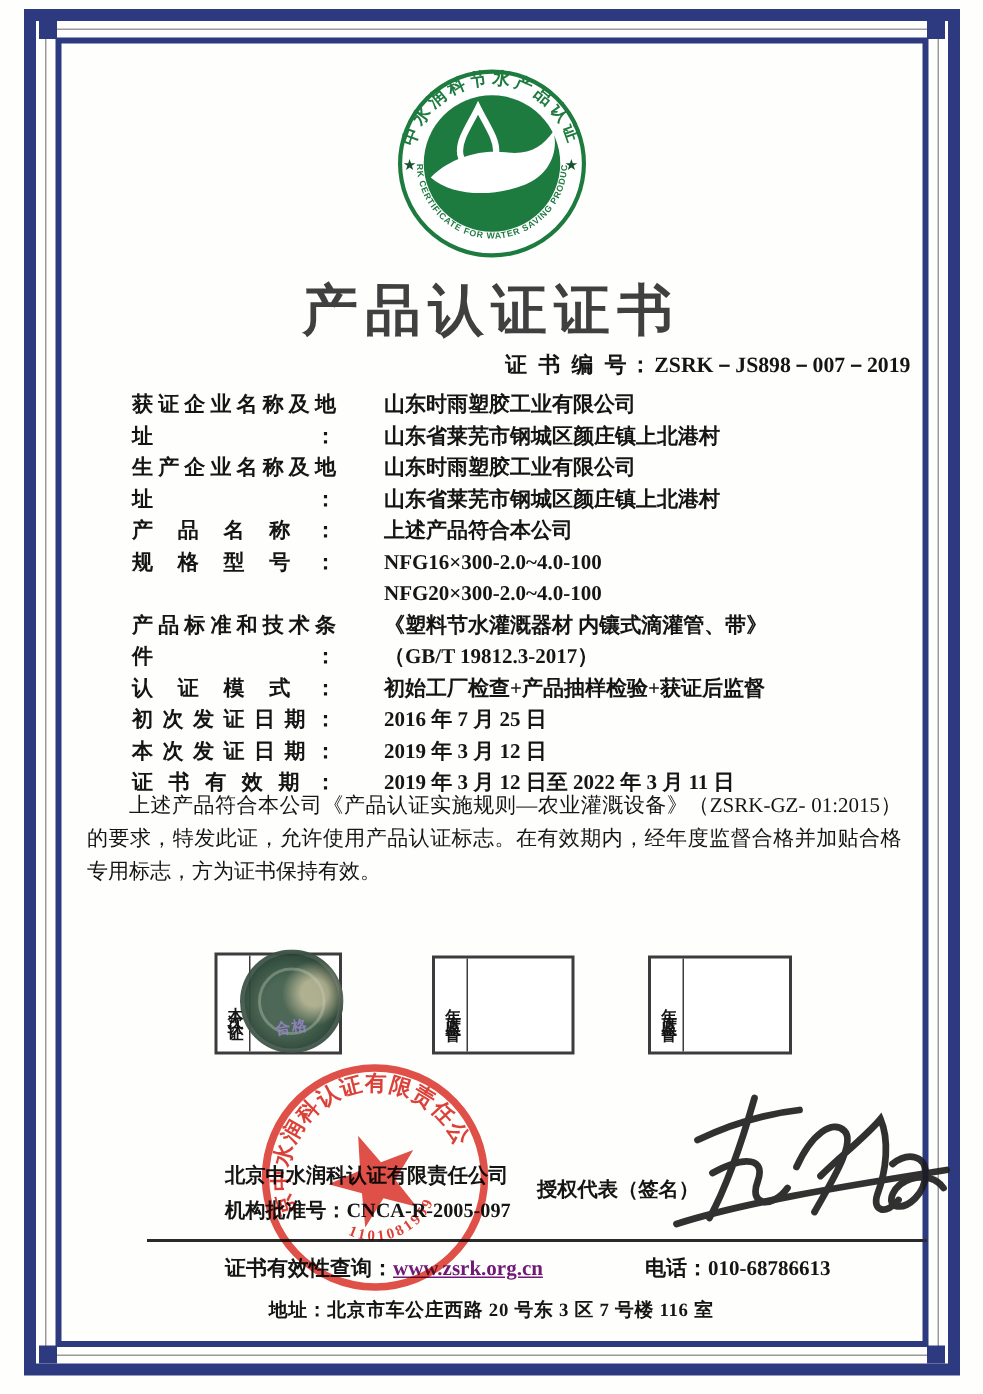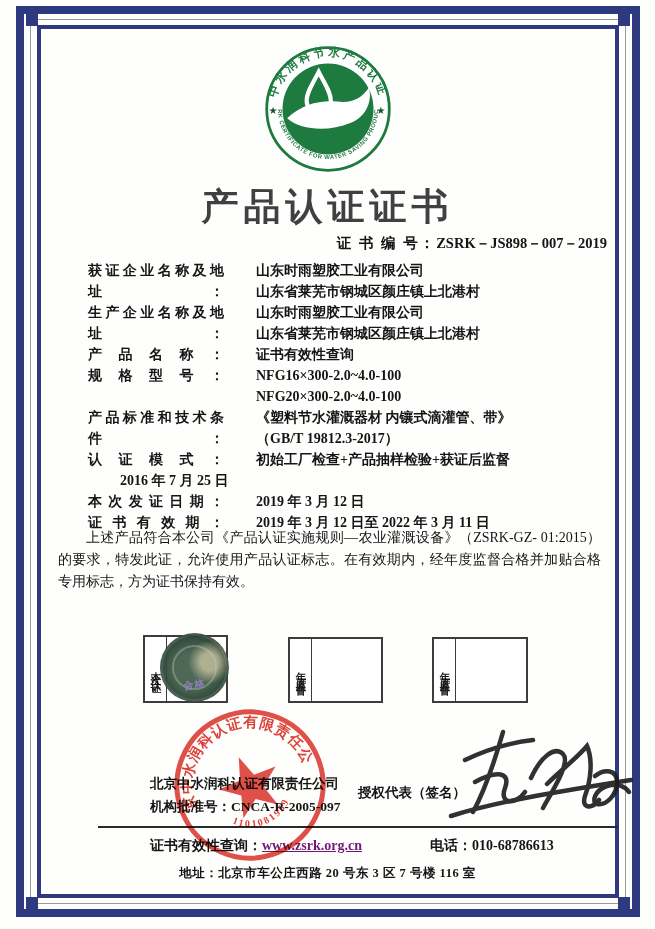--- a/index.html
+++ b/index.html
@@ -130,21 +130,21 @@
     <div class="frow">
       <span class="flabel">生产企业名称及地址：</span>
       <div class="fvals">
         <div class="fval">山东时雨塑胶工业有限公司</div>
         <div class="fval">山东省莱芜市钢城区颜庄镇上北港村</div>
       </div>
     </div>
     <div class="frow">
       <span class="flabel">产品名称：</span>
       <div class="fvals">
-          <div class="fval">证书有效性查询</div>
+          <div class="fval">上述产品符合本公司</div>
         </div>
     </div>
     <div class="frow">
       <span class="flabel">规格型号：</span>
       <div class="fvals">
         <div class="fval">NFG16×300-2.0~4.0-100</div>
         <div class="fval">NFG20×300-2.0~4.0-100</div>
       </div>
     </div>
     <div class="frow">
@@ -154,20 +154,21 @@
         <div class="fval">（GB/T 19812.3-2017）</div>
       </div>
     </div>
     <div class="frow">
       <span class="flabel">认证模式：</span>
       <div class="fvals">
           <div class="fval">初始工厂检查+产品抽样检验+获证后监督</div>
         </div>
     </div>
     <div class="frow">
+      <span class="flabel">初次发证日期：</span>
       <div class="fvals">
           <div class="fval">2016 年 7 月 25 日</div>
         </div>
     </div>
     <div class="frow">
       <span class="flabel">本次发证日期：</span>
       <div class="fvals">
           <div class="fval">2019 年 3 月 12 日</div>
         </div>
     </div>

